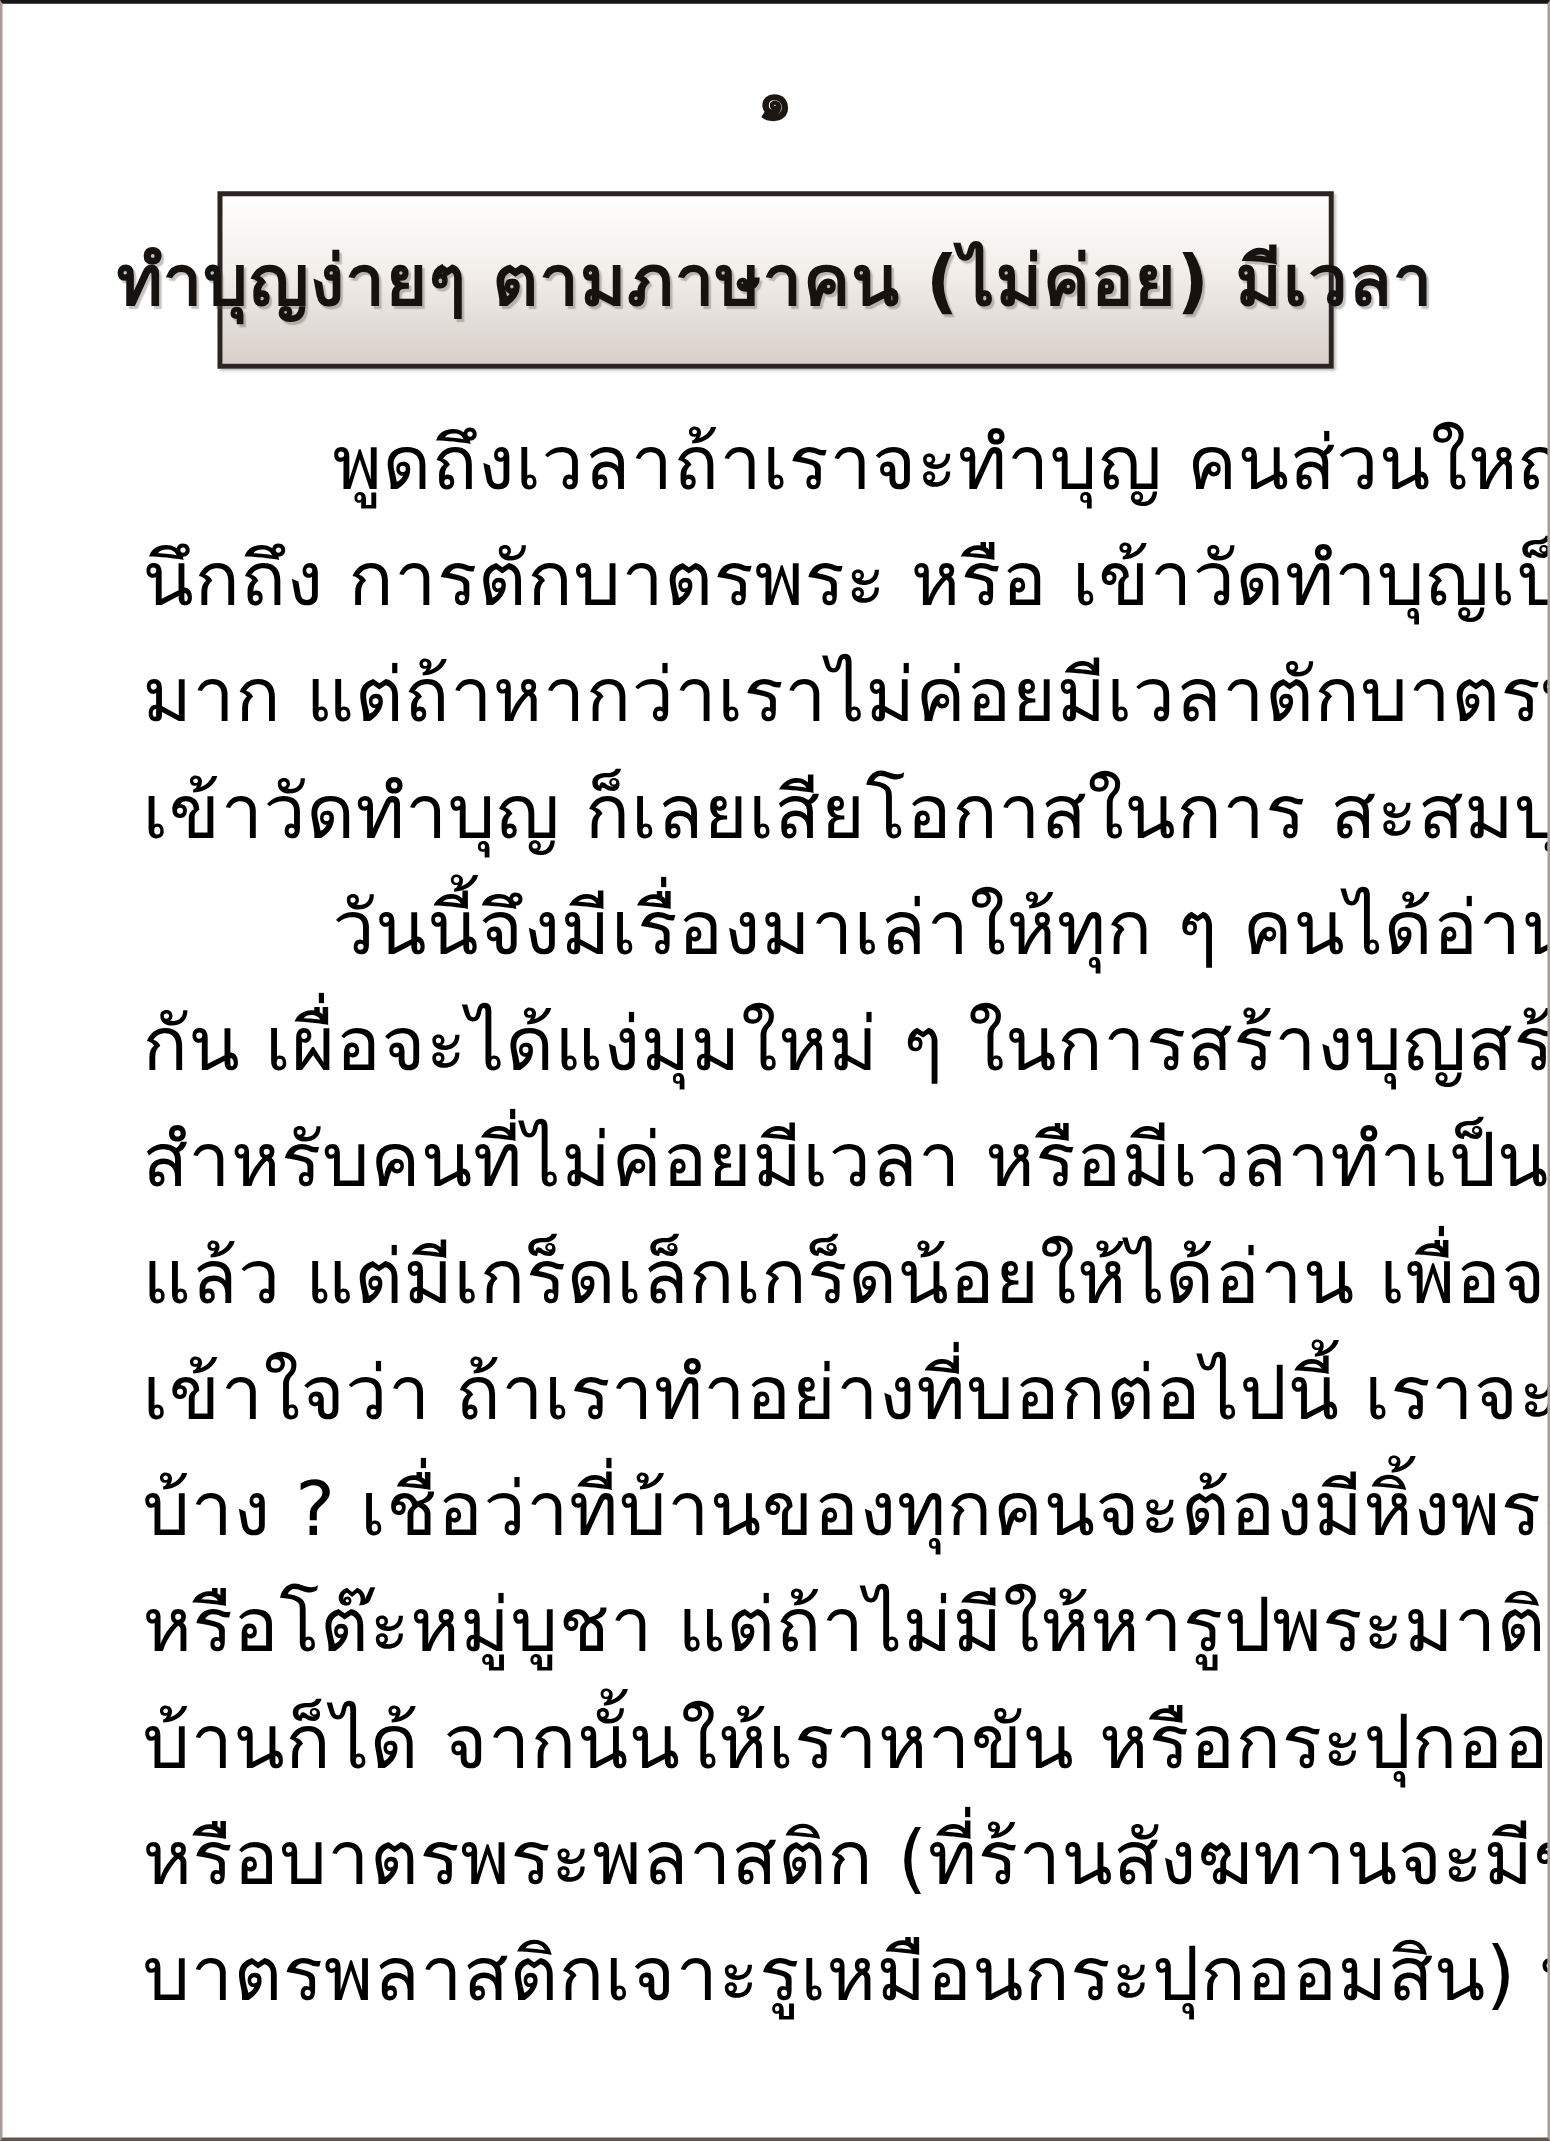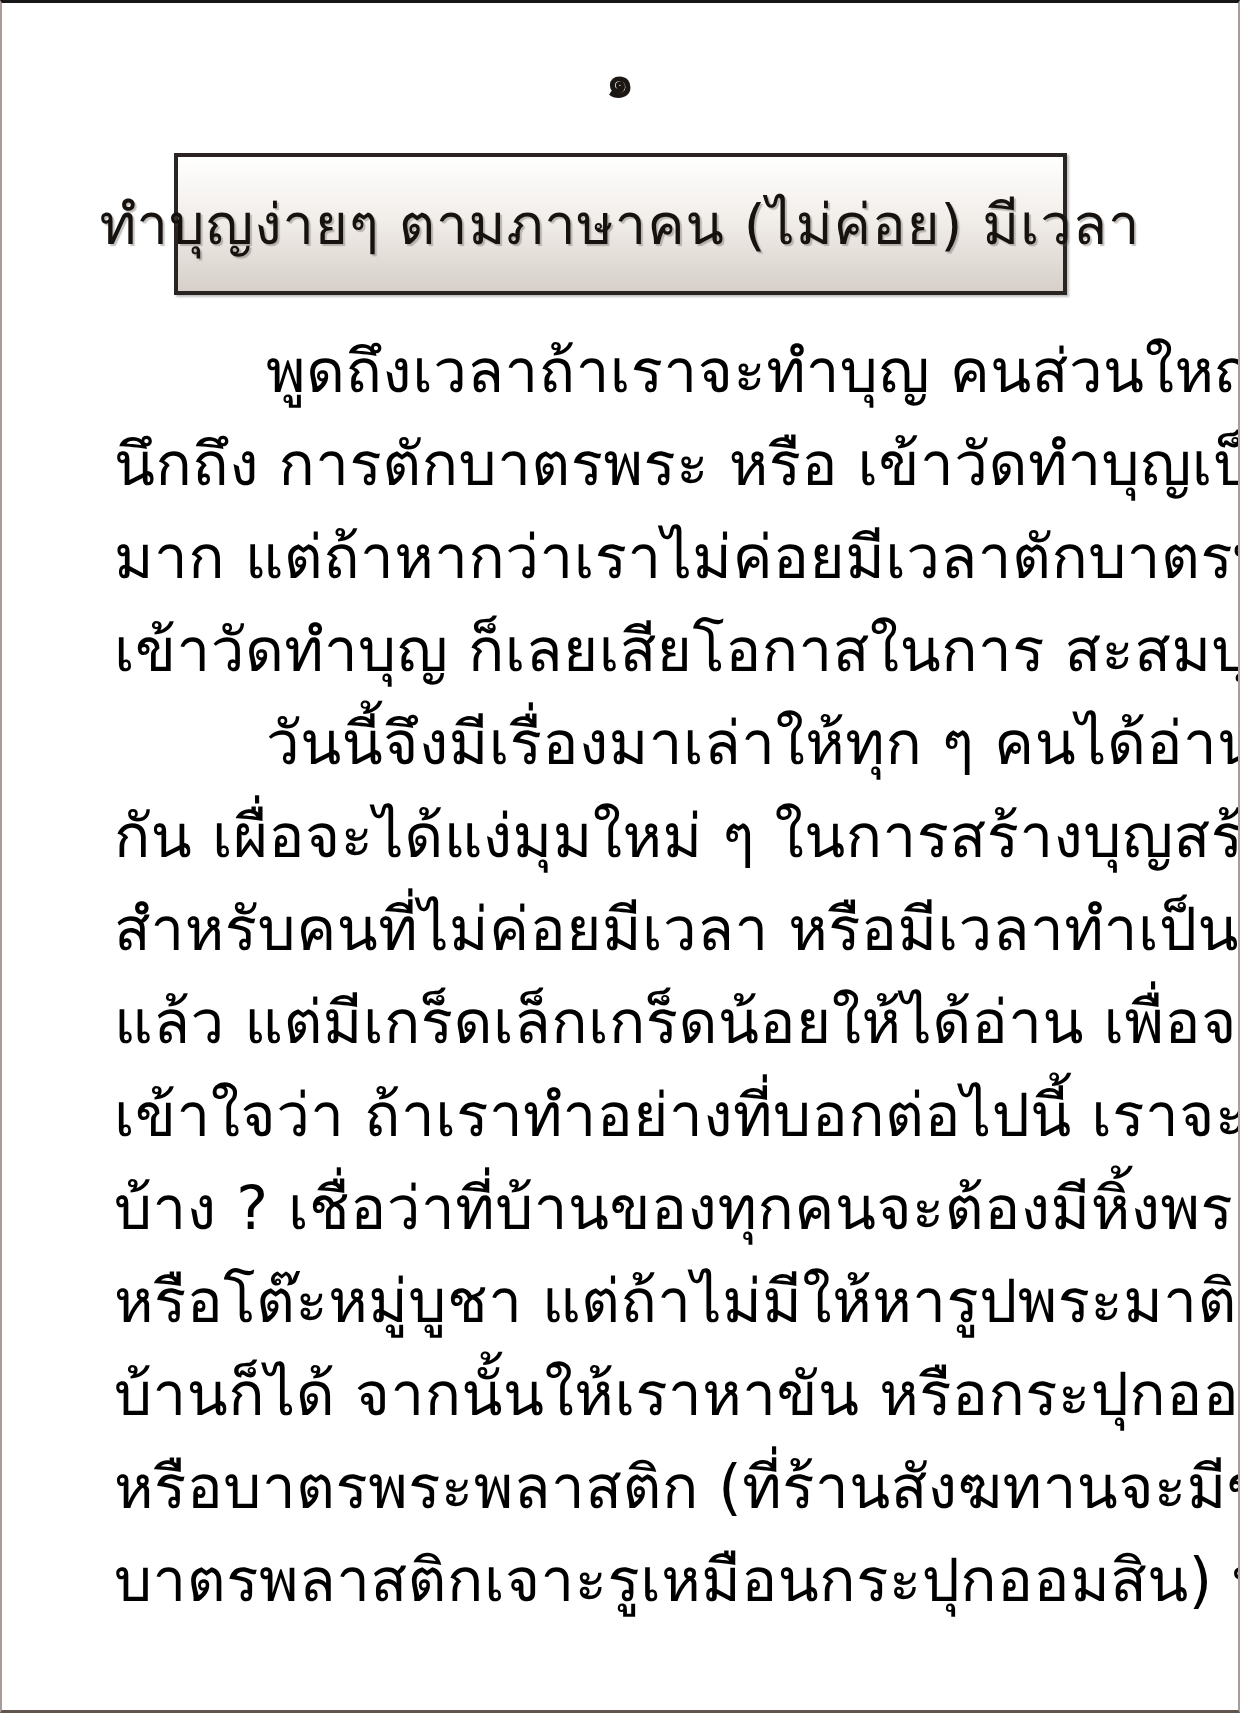--- a/index.html
+++ b/index.html
@@ -45,21 +45,21 @@
     margin:40px auto 0 auto;
     border:4px solid var(--box-border);
     background:linear-gradient(180deg,var(--box-grad-top) 0%,var(--box-grad-mid) 45%,var(--box-grad-bottom) 100%);
     box-shadow:inset 0 2px 0 rgba(255,255,255,0.9), 2px 2px 2px rgba(0,0,0,0.25);
     display:flex;
     align-items:center;
     justify-content:center;
   }
   .title-text{
     font-size:56px;
-    font-weight:normal;
+    font-weight:bold;
     letter-spacing:1px;
     color:#16120f;
     text-shadow:2px 2px 1px rgba(90,80,75,0.35);
     white-space:nowrap;
   }
   .body-text{
     width:1008px;
     margin-top:30px;
     margin-left:112px;
   }

